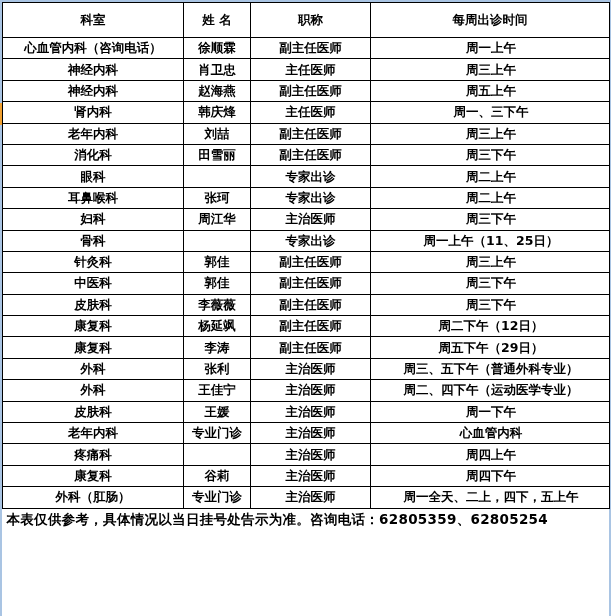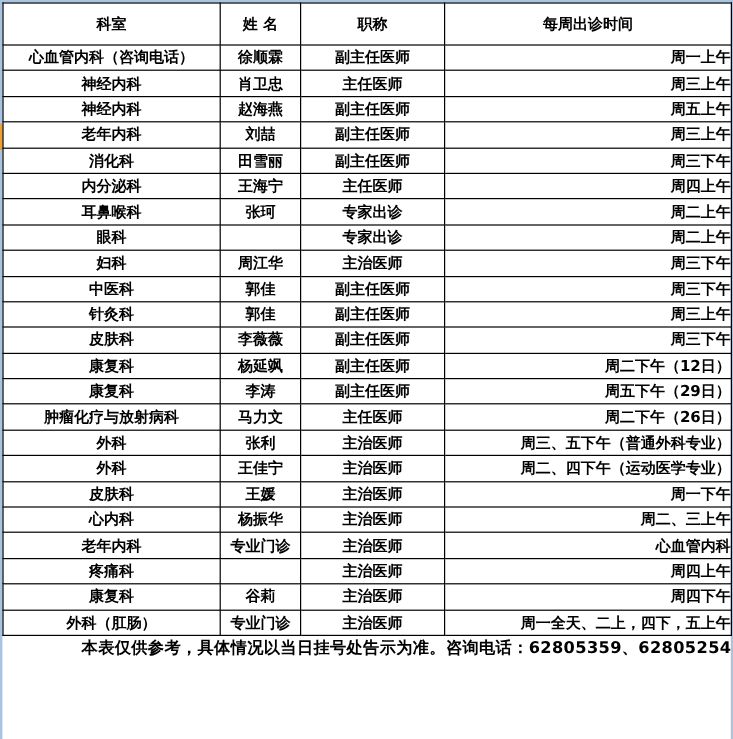--- a/index.html
+++ b/index.html
@@ -7,23 +7,23 @@
          font-family: "DejaVu Sans", "Liberation Sans", sans-serif; }
   .frame-top { position: absolute; left: 0; top: 0; width: 611px; height: 2px; background: #a9c4e3; }
   .frame-left { position: absolute; left: 0; top: 0; width: 2px; height: 616px; background: #a9c4e3; }
   .frame-right { position: absolute; right: 0; top: 0; width: 2px; height: 616px; background: #a9c4e3; }
   .row-marker { position: absolute; left: 0; width: 2px; background: #f0a030; }
   table.sched { position: absolute; left: 2px; top: 2px; border-collapse: collapse; table-layout: fixed; width: 607px; }
   table.sched td, table.sched th { border: 1px solid #000; padding: 0; font-weight: bold; font-size: 12.5px;
         color: #000; white-space: nowrap; overflow: hidden; height: 20.4px; line-height: 20px; }
   table.sched th { height: 34px; line-height: 34px; font-size: 12.5px; }
   .c { text-align: center; }
-  .l { text-align: right; padding-left: 2px !important; }
+  .l { text-align: center; padding-left: 2px !important; }
   table.sched tr.footer td { border-left: none; border-right: none; border-bottom: none; font-size: 13.5px;
-        text-align: right; padding-left: 4px; height: 21px; letter-spacing: 0.3px; }
+        text-align: left; padding-left: 4px; height: 21px; letter-spacing: 0.3px; }
 </style>
 </head>
 <body>
 
 <div class="frame-top"></div>
 <div class="frame-left"></div>
 <div class="frame-right"></div>
 <div class="row-marker" style="top:103px;height:22px;"></div>
 
 <table class="sched">
@@ -54,114 +54,108 @@
         <td class="c">主任医师</td>
         <td class="l">周三上午</td>
       </tr>
       <tr>
         <td class="c">神经内科</td>
         <td class="c">赵海燕</td>
         <td class="c">副主任医师</td>
         <td class="l">周五上午</td>
       </tr>
       <tr>
+        <td class="c">肾内科</td>
+        <td class="c">韩庆烽</td>
+        <td class="c">主任医师</td>
+        <td class="l">周一、三下午</td>
+      </tr>
+      <tr>
         <td class="c">老年内科</td>
         <td class="c">刘喆</td>
         <td class="c">副主任医师</td>
         <td class="l">周三上午</td>
       </tr>
       <tr>
         <td class="c">消化科</td>
         <td class="c">田雪丽</td>
         <td class="c">副主任医师</td>
         <td class="l">周三下午</td>
       </tr>
       <tr>
-        <td class="c">内分泌科</td>
-        <td class="c">王海宁</td>
-        <td class="c">主任医师</td>
-        <td class="l">周四上午</td>
+        <td class="c">眼科</td>
+        <td class="c"></td>
+        <td class="c">专家出诊</td>
+        <td class="l">周二上午</td>
       </tr>
       <tr>
         <td class="c">耳鼻喉科</td>
         <td class="c">张珂</td>
-        <td class="c">专家出诊</td>
-        <td class="l">周二上午</td>
-      </tr>
-      <tr>
-        <td class="c">眼科</td>
-        <td class="c"></td>
         <td class="c">专家出诊</td>
         <td class="l">周二上午</td>
       </tr>
       <tr>
         <td class="c">妇科</td>
         <td class="c">周江华</td>
         <td class="c">主治医师</td>
         <td class="l">周三下午</td>
       </tr>
       <tr>
-        <td class="c">中医科</td>
-        <td class="c">郭佳</td>
-        <td class="c">副主任医师</td>
-        <td class="l">周三下午</td>
+        <td class="c">骨科</td>
+        <td class="c"></td>
+        <td class="c">专家出诊</td>
+        <td class="l">周一上午（11、25日）</td>
       </tr>
       <tr>
         <td class="c">针灸科</td>
         <td class="c">郭佳</td>
         <td class="c">副主任医师</td>
         <td class="l">周三上午</td>
+      </tr>
+      <tr>
+        <td class="c">中医科</td>
+        <td class="c">郭佳</td>
+        <td class="c">副主任医师</td>
+        <td class="l">周三下午</td>
       </tr>
       <tr>
         <td class="c">皮肤科</td>
         <td class="c">李薇薇</td>
         <td class="c">副主任医师</td>
         <td class="l">周三下午</td>
       </tr>
       <tr>
         <td class="c">康复科</td>
         <td class="c">杨延飒</td>
         <td class="c">副主任医师</td>
         <td class="l">周二下午（12日）</td>
       </tr>
       <tr>
         <td class="c">康复科</td>
         <td class="c">李涛</td>
         <td class="c">副主任医师</td>
         <td class="l">周五下午（29日）</td>
       </tr>
       <tr>
-        <td class="c">肿瘤化疗与放射病科</td>
-        <td class="c">马力文</td>
-        <td class="c">主任医师</td>
-        <td class="l">周二下午（26日）</td>
-      </tr>
-      <tr>
         <td class="c">外科</td>
         <td class="c">张利</td>
         <td class="c">主治医师</td>
         <td class="l">周三、五下午（普通外科专业）</td>
       </tr>
       <tr>
         <td class="c">外科</td>
         <td class="c">王佳宁</td>
         <td class="c">主治医师</td>
         <td class="l">周二、四下午（运动医学专业）</td>
       </tr>
       <tr>
         <td class="c">皮肤科</td>
         <td class="c">王媛</td>
         <td class="c">主治医师</td>
         <td class="l">周一下午</td>
-      </tr>
-      <tr>
-        <td class="c">心内科</td>
-        <td class="c">杨振华</td>
-        <td class="c">主治医师</td>
-        <td class="l">周二、三上午</td>
       </tr>
       <tr>
         <td class="c">老年内科</td>
         <td class="c">专业门诊</td>
         <td class="c">主治医师</td>
         <td class="l">心血管内科</td>
       </tr>
       <tr>
         <td class="c">疼痛科</td>
         <td class="c"></td>

